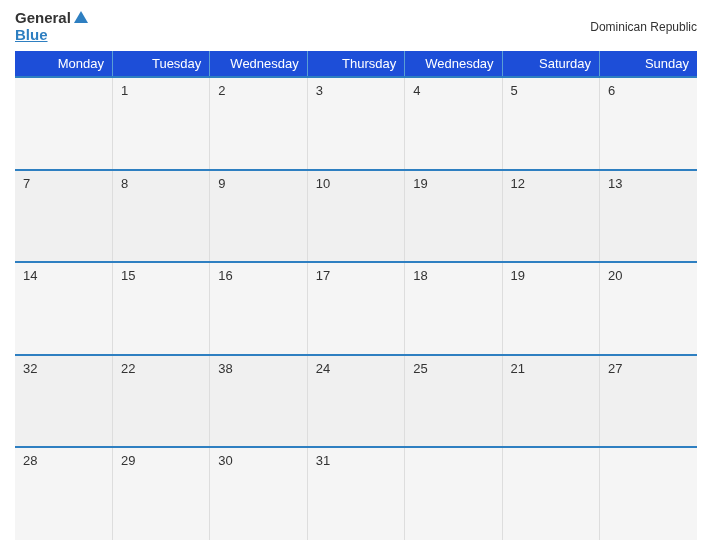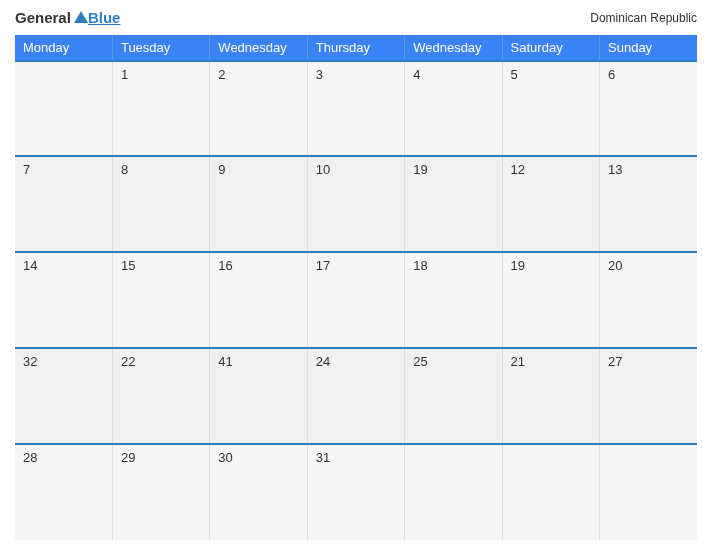--- a/index.html
+++ b/index.html
@@ -18,21 +18,21 @@
     .header {
       width: 100%;
       display: flex;
       align-items: center;
       justify-content: space-between;
       margin-bottom: 8px;
     }
 
     .logo {
       display: flex;
-      flex-direction: row;
+      flex-direction: column;
       align-items: flex-start;
       font-size: 13px;
       line-height: 1.1;
     }
     .logo-general {
       font-size: 15px;
       font-weight: bold;
       color: #333;
     }
     .logo-blue {
@@ -68,23 +68,23 @@
       text-align: right;
     }
 
     .calendar {
       width: 100%;
       border-collapse: collapse;
       flex: 1;
     }
 
     .calendar thead tr th {
-      background: #3b82f6;
+      background: #1d4ed8;
       color: white;
-      text-align: left;
+      text-align: right;
       padding: 5px 8px;
       font-size: 13px;
       font-weight: normal;
       border-right: 1px solid #5a9fd4;
     }
     .calendar thead tr th:last-child {
       border-right: none;
     }
 
     .calendar tbody tr {
@@ -164,21 +164,21 @@
         <td>15</td>
         <td>16</td>
         <td>17</td>
         <td>18</td>
         <td>19</td>
         <td>20</td>
       </tr>
       <tr>
         <td>32</td>
         <td>22</td>
-        <td>41</td>
+        <td>38</td>
         <td>24</td>
         <td>25</td>
         <td>21</td>
         <td>27</td>
       </tr>
       <tr>
         <td>28</td>
         <td>29</td>
         <td>30</td>
         <td>31</td>

